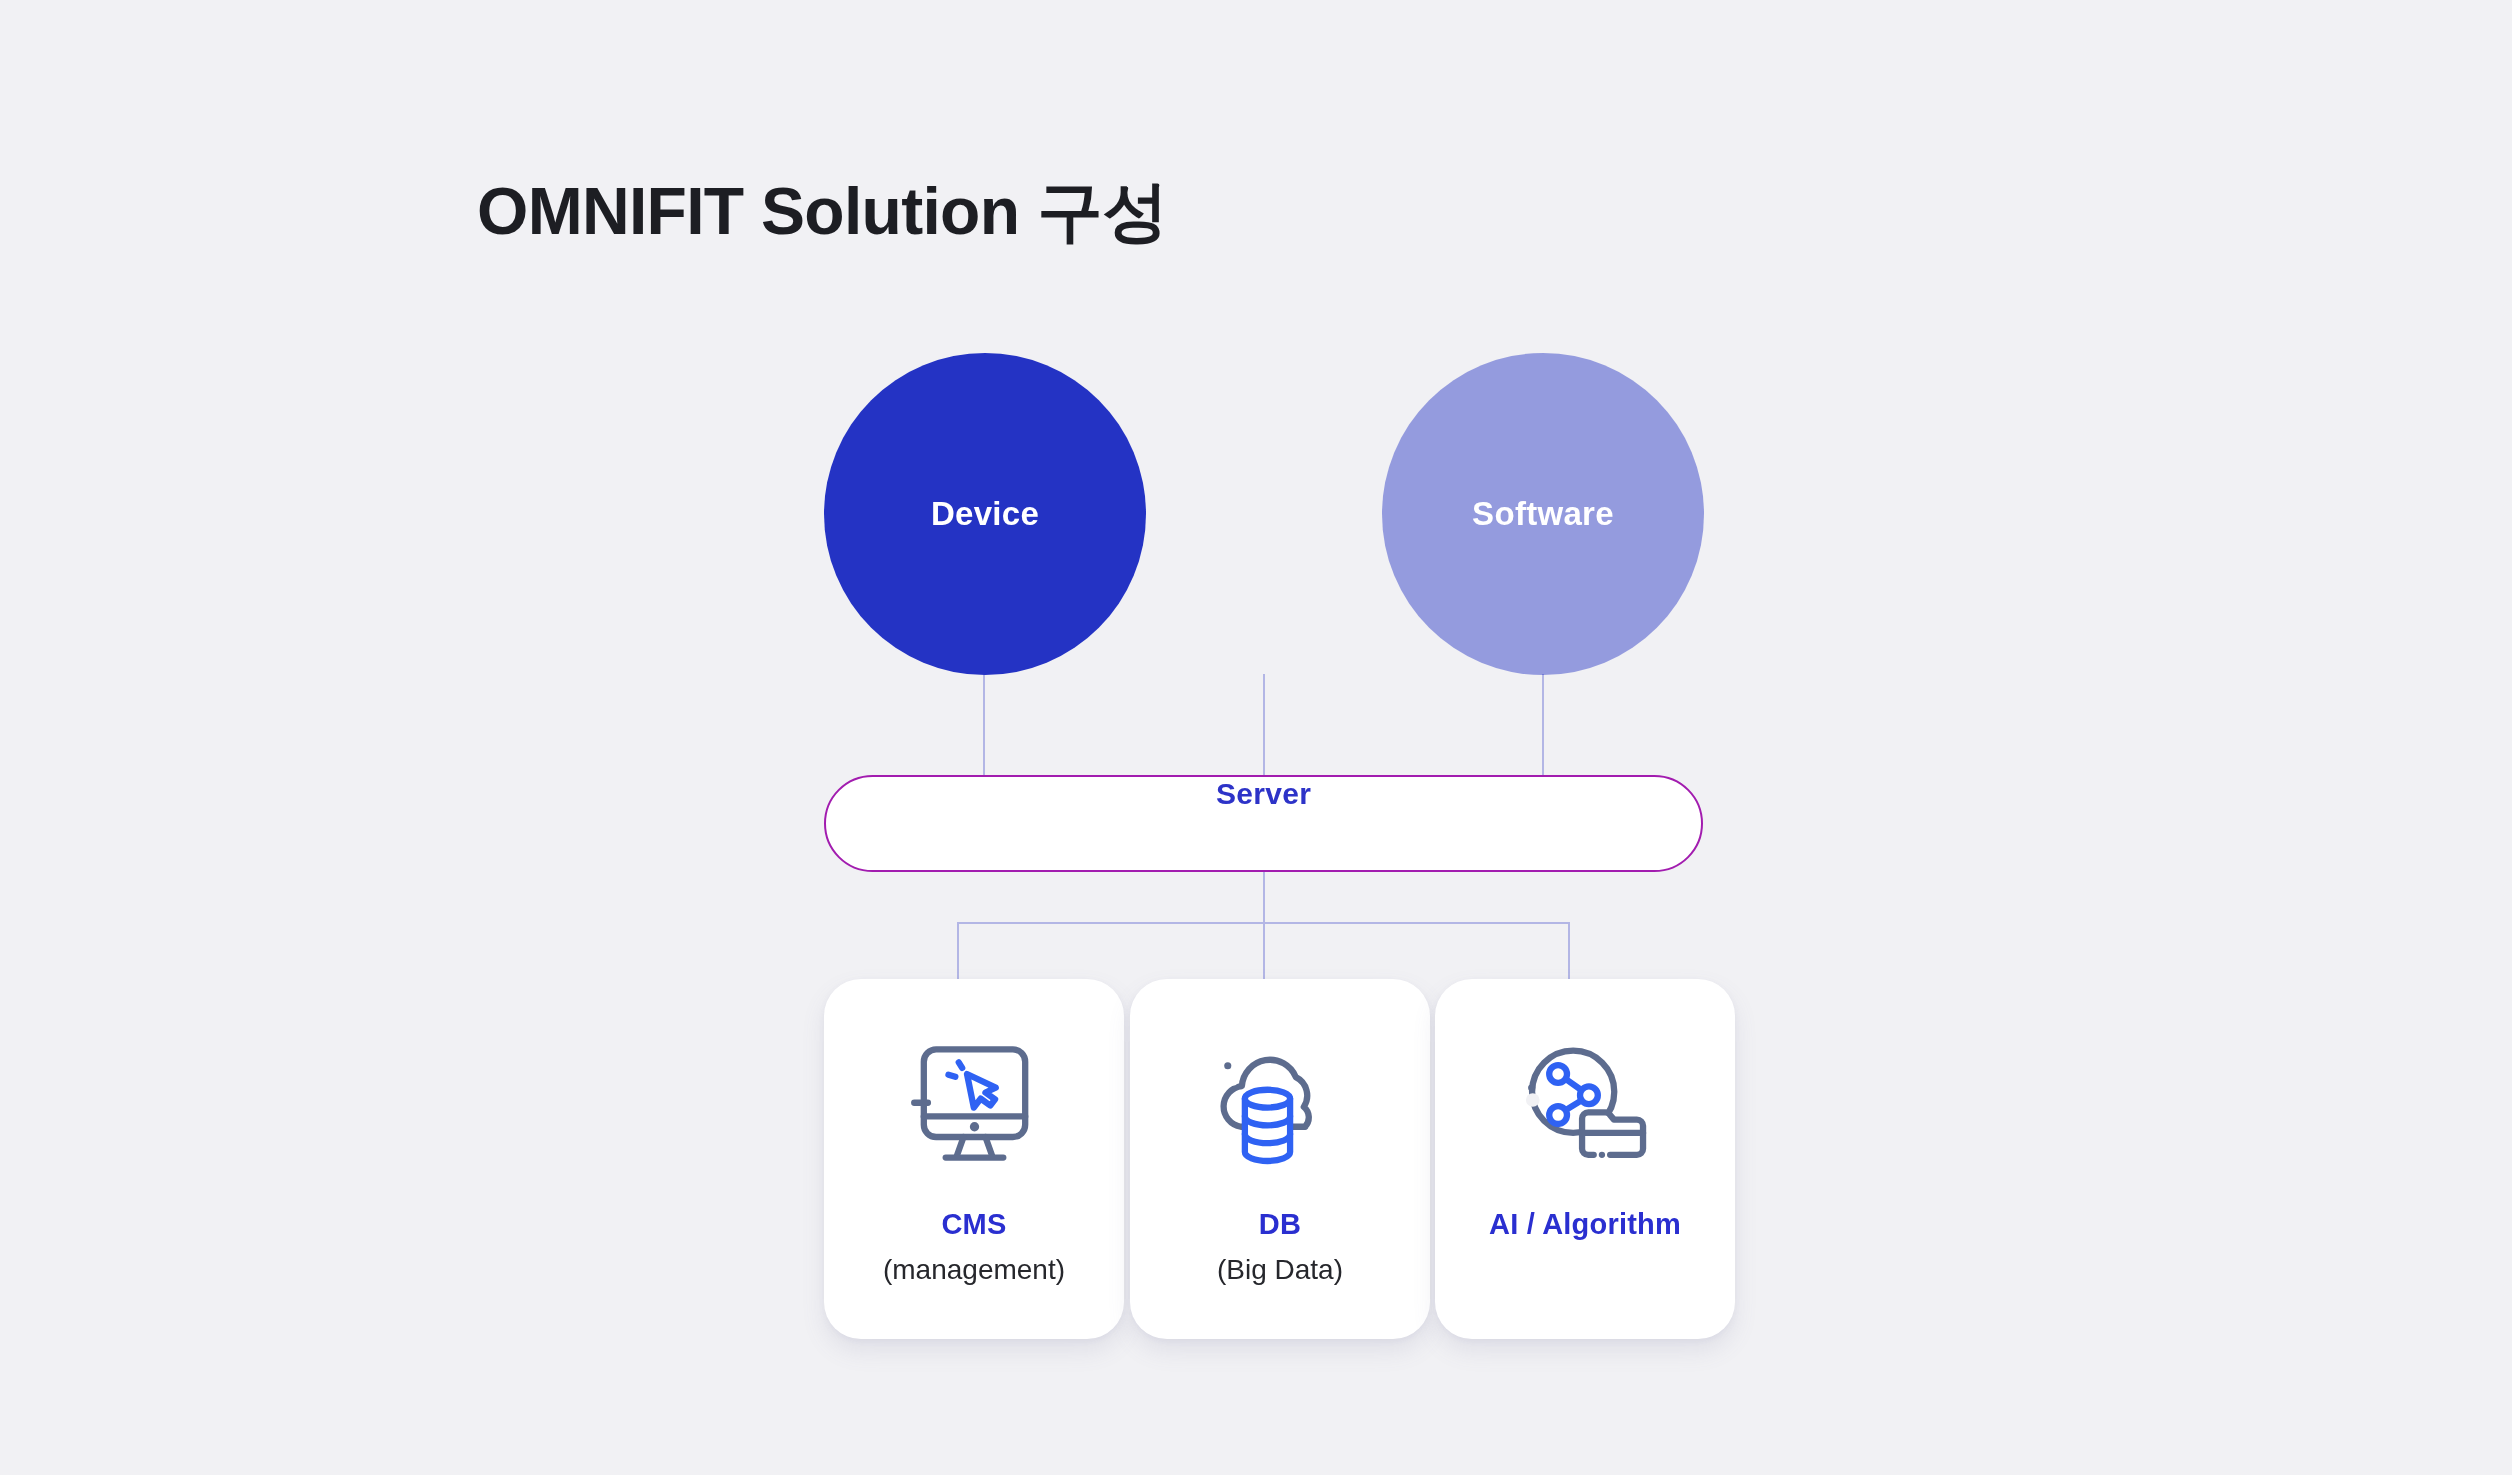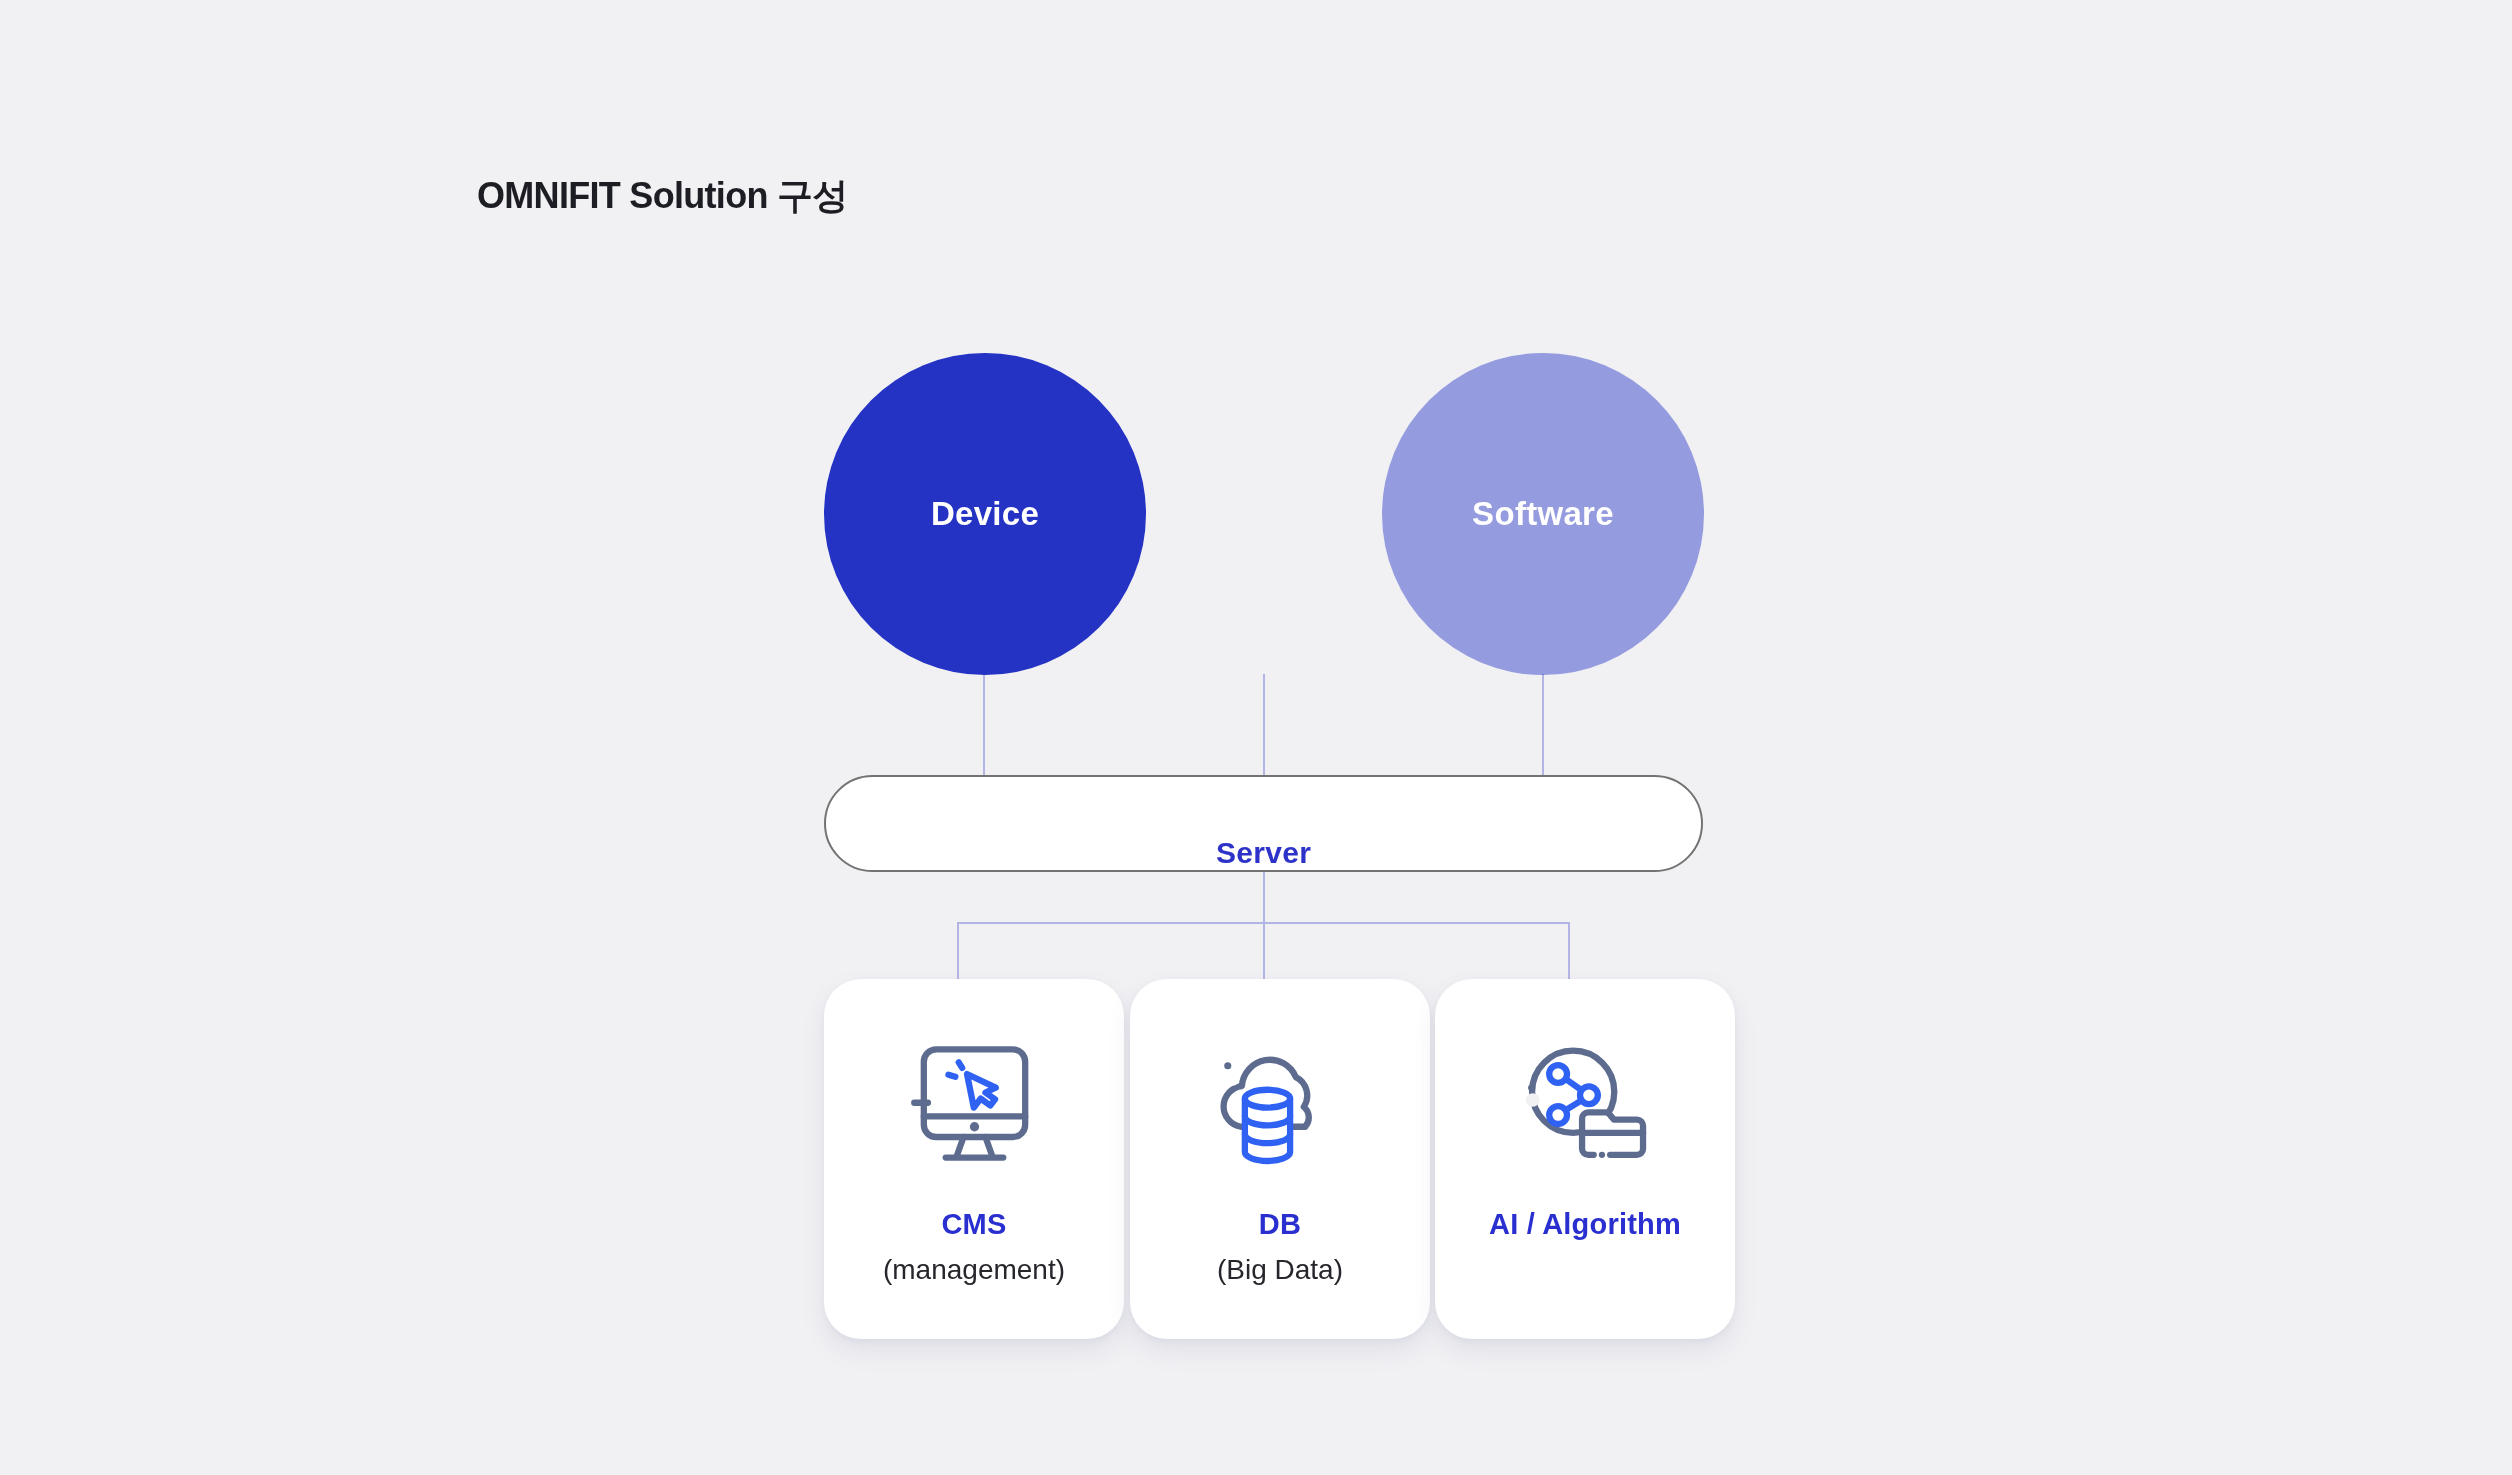--- a/index.html
+++ b/index.html
@@ -1,21 +1,21 @@
 <!DOCTYPE html>
 <html style="font-size:10.5px"><head>
 <meta charset="utf-8">
 <style>
   html,body{margin:0;padding:0;background:#f1f1f4;}
   .canvas{
     position:relative;width:2512px;height:1476px;background:#f1f1f4;
     font-family:"Liberation Sans",sans-serif;overflow:hidden;
   }
   .page-title{
-    position:absolute;left:477px;top:178px;font-size:36px;line-height:1;
+    position:absolute;left:477px;top:178px;font-size:66px;line-height:1;
     font-weight:700;color:#1d1e23;letter-spacing:-0.7px;
   }
   
   .circle{
     position:absolute;top:353px;width:322px;height:322px;border-radius:50%;
     display:flex;align-items:center;justify-content:center;
   }
   .circle .circle-label{color:#ffffff;font-size:33px;font-weight:700;letter-spacing:0.3px;}
   .c-device  {left:824px;background:rgba(36,51,196,1);   z-index:3;justify-content:center;}
   .c-software{left:1103px;background:rgba(36,51,196,0.75);z-index:2;}
@@ -28,22 +28,22 @@
   .drop-software{left:1263px;top:674px;height:103px;}
   .drop-contents{left:1542px;top:674px;height:103px;}
   .drop-server  {left:1263px;top:871px;height:54px;}
   .rail         {left:957px;top:922px;width:612px;}
   .drop-card1   {left:957px;top:922px;height:58px;}
   .drop-card2   {left:1263px;top:922px;height:58px;}
   .drop-card3   {left:1568px;top:922px;height:58px;}
   
   .server{
     position:absolute;left:824px;top:775px;width:879px;height:97px;
-    box-sizing:border-box;background:#ffffff;border:2px solid #737373;border-radius:52px;
-    display:flex;align-items:flex-end;justify-content:center;z-index:2;
+    box-sizing:border-box;background:#ffffff;border:2px solid #a21caf;border-radius:52px;
+    display:flex;align-items:flex-start;justify-content:center;z-index:2;
   }
   .server-label{color:#2d33c8;font-size:30px;font-weight:700;letter-spacing:0.3px;}
   
   .card{
     position:absolute;top:979px;width:300px;height:360px;background:#ffffff;
     border-radius:37px;z-index:2;display:flex;flex-direction:column;align-items:center;
     box-shadow:0 11.8px 23.6px rgba(110,110,150,0.12),0 2.6px 6.5px rgba(110,110,150,0.06);
   }
   .card-1{left:824px;}
   .card-2{left:1130px;}

